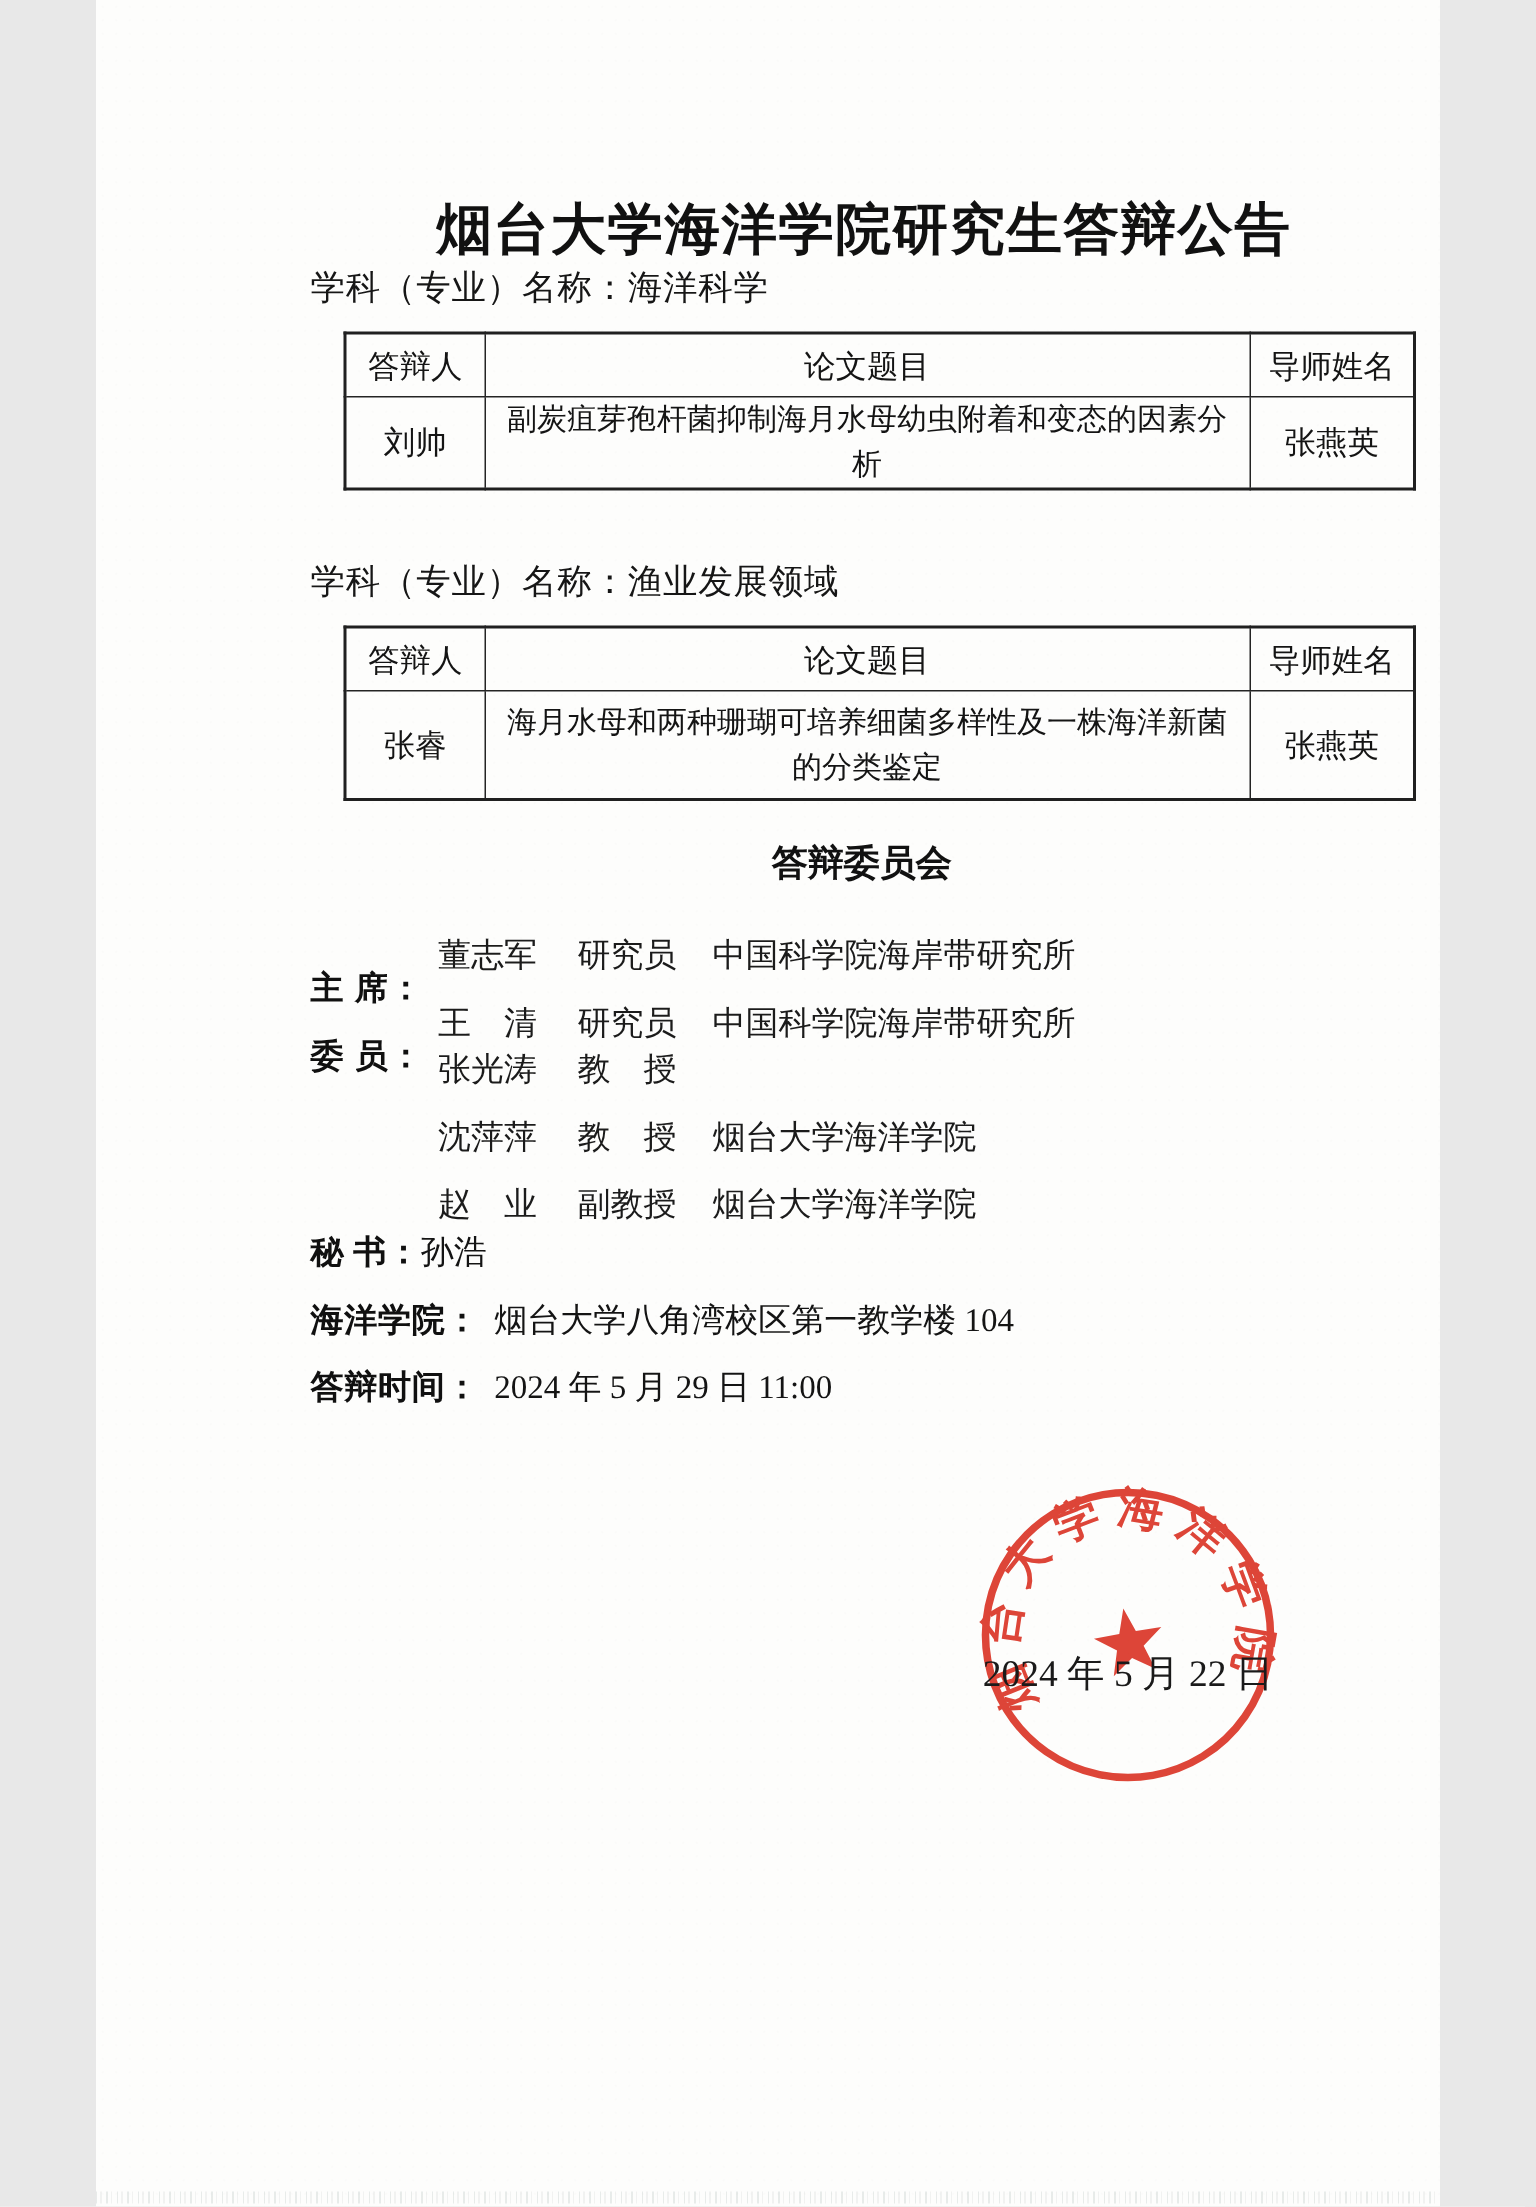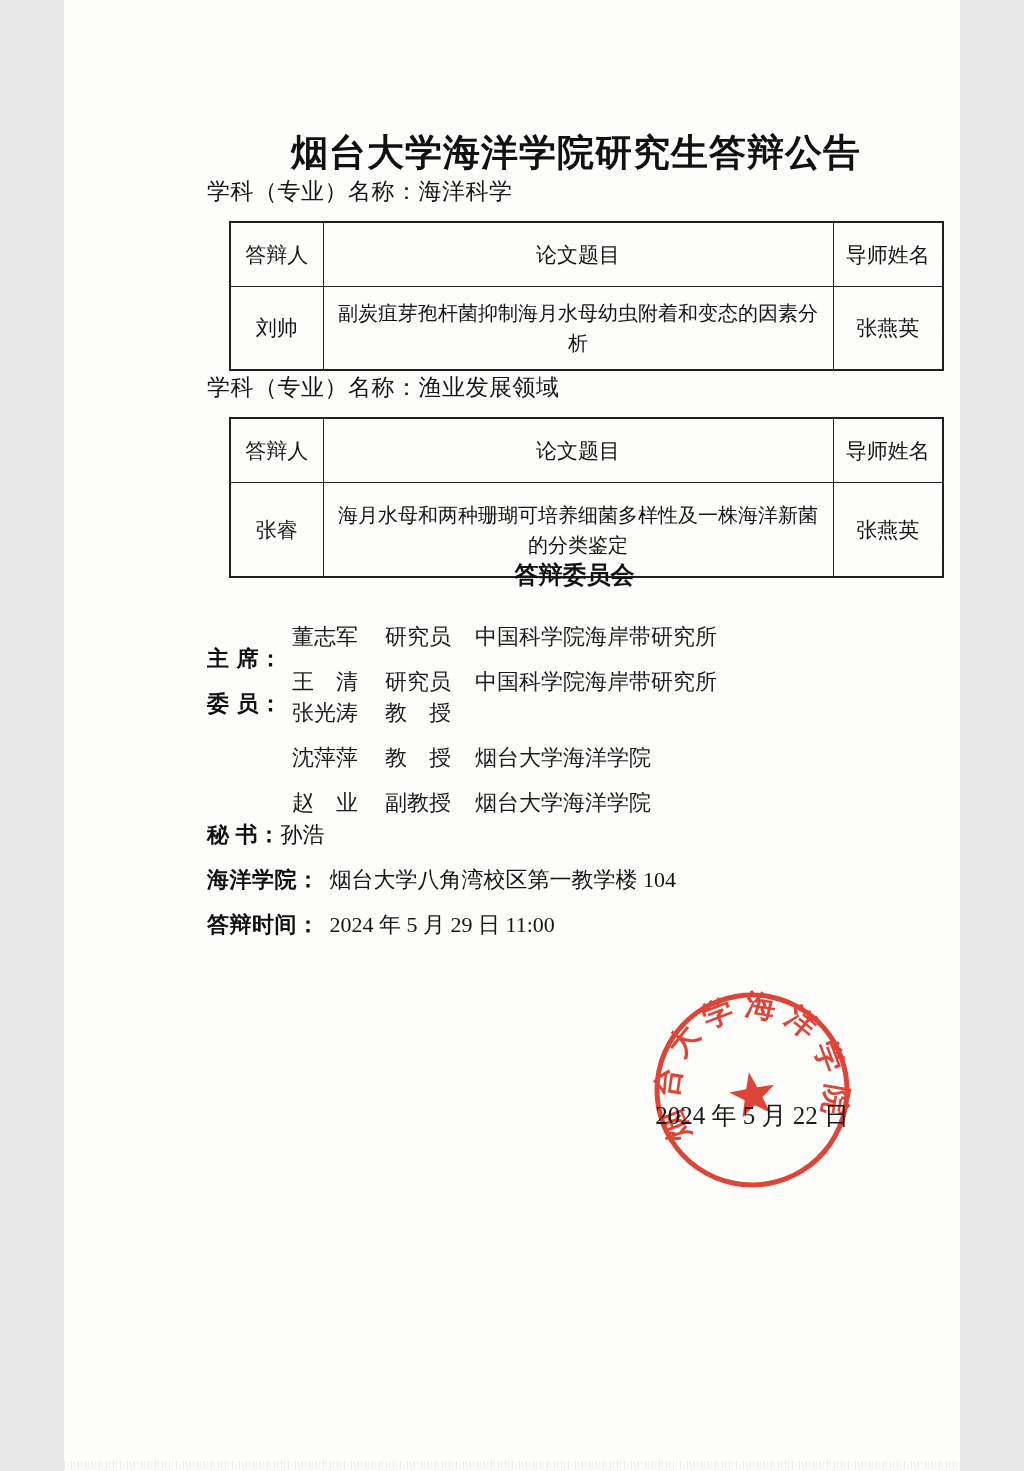--- a/index.html
+++ b/index.html
@@ -33,21 +33,21 @@
     font-size:21px;color:#141414;
   }
   .table-1{top:221px;}
   .table-2{top:417px;}
   table.defense-table col.c1{width:93px;}
   table.defense-table col.c2{width:510px;}
   table.defense-table col.c3{width:110px;}
   table.defense-table th, table.defense-table td{
     border:1px solid #242424;
     text-align:center;vertical-align:middle;
-    padding:11px 6px;font-weight:400;
+    padding:0 6px;font-weight:400;
   }
   table.defense-table{border:2px solid #202020;}
   table.defense-table th{height:41px;}
   .table-1 td{height:55px;}
   .table-2 td{height:71px;}
   td.thesis-cell{font-weight:600;line-height:1.5;font-size:20px;}
   .committee-heading{
     position:absolute;top:559px;left:143px;width:735px;
     text-align:center;font-size:24px;font-weight:700;color:#111;
   }

